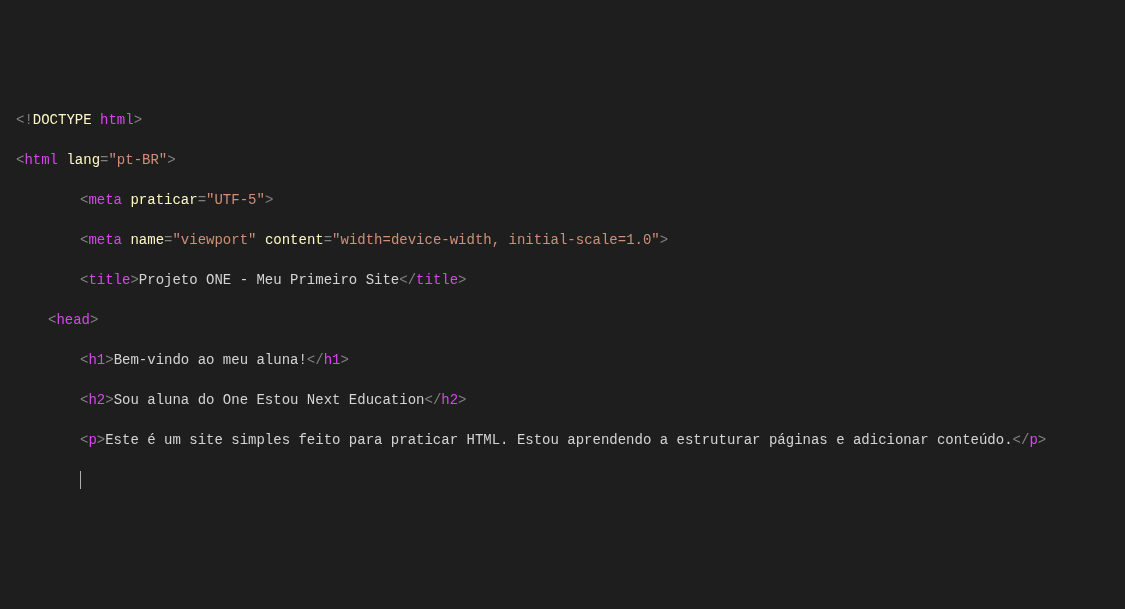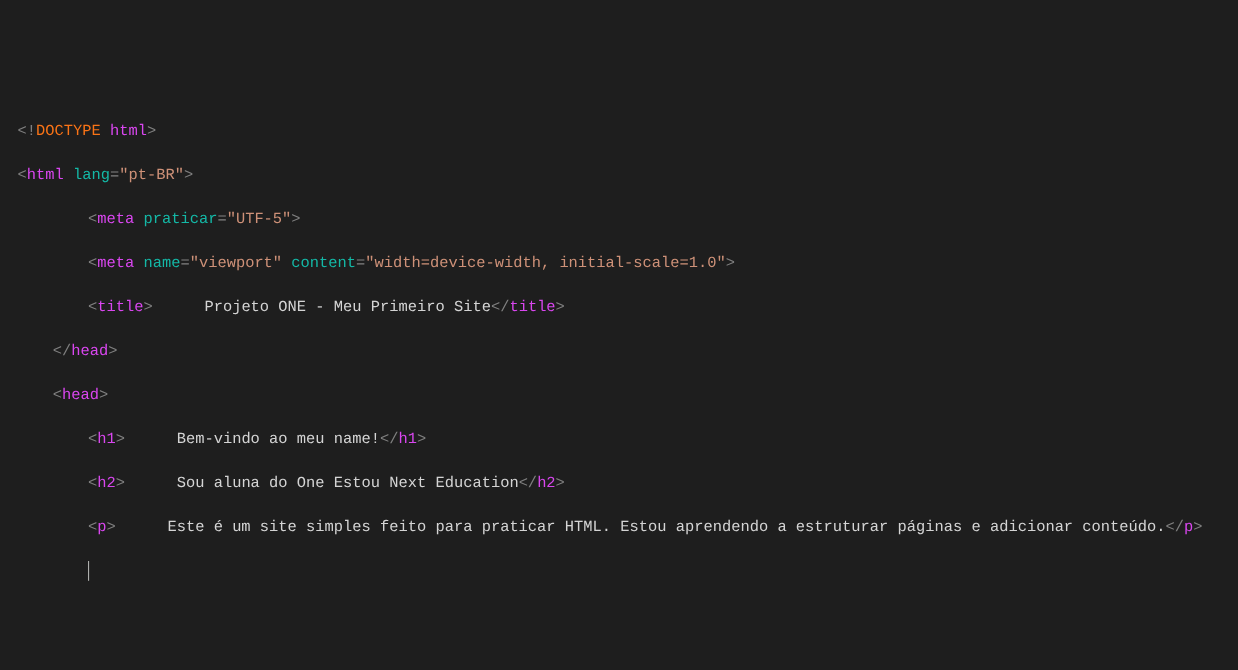--- a/index.html
+++ b/index.html
@@ -12,41 +12,40 @@
     padding: 10px 16px;
     white-space: pre;
     overflow-x: auto;
   }
   .line { display: block; min-height: 20px; }
   .indent { display: inline-block; }
   .i1 { width: 32px; }
   .guide { border-left: 1px solid #404040; }
   .punct { color: #808080; }
   .tag { color: #d946ef; }
-  .attr { color: #14b8a6; }
+  .attr { color: #fef9c3; }
   .str { color: #ce9178; }
-  .text { color: #d4d4d4; margin-left: 47px; }
-  .doctype { color: #f97316; text-align: center; }
+  .text { color: #d4d4d4; }
+  .doctype { color: #fef9c3; text-align: center; }
   .cursor-line { position: relative; }
   .cursor { display: inline-block; width: 1px; height: 18px; background: #aeafad; vertical-align: middle; }
 </style>
 </head>
 <body>
 
 
 
 <div>
 <span class="line"><span class="punct">&lt;!</span><span class="doctype">DOCTYPE</span><span> </span><span class="tag">html</span><span class="punct">&gt;</span></span>
 <span class="line"><span class="punct">&lt;</span><span class="tag">html</span><span> </span><span class="attr">lang</span><span class="punct">=</span><span class="str">"</span><span class="str">pt-BR</span><span class="str">"</span><span class="punct">&gt;</span></span>
 <span class="line"><span class="indent i1 guide"></span><span class="indent i1 guide"></span><span class="punct">&lt;</span><span class="tag">meta</span><span> </span><span class="attr">praticar</span><span class="punct">=</span><span class="str">"</span><span class="str">UTF-5</span><span class="str">"</span><span class="punct">&gt;</span></span>
 <span class="line"><span class="indent i1 guide"></span><span class="indent i1 guide"></span><span class="punct">&lt;</span><span class="tag">meta</span><span> </span><span class="attr">name</span><span class="punct">=</span><span class="str">"</span><span class="str">viewport</span><span class="str">"</span><span> </span><span class="attr">content</span><span class="punct">=</span><span class="str">"</span><span class="str">width=device-width, initial-scale=1.0</span><span class="str">"</span><span class="punct">&gt;</span></span>
 <span class="line"><span class="indent i1 guide"></span><span class="indent i1 guide"></span><span class="punct">&lt;</span><span class="tag">title</span><span class="punct">&gt;</span><span class="text">Projeto ONE - Meu Primeiro Site</span><span class="punct">&lt;/</span><span class="tag">title</span><span class="punct">&gt;</span></span>
-<span class="line"><span class="indent i1 guide"></span><span class="punct">&lt;/</span><span class="tag">head</span><span class="punct">&gt;</span></span>
 <span class="line"><span class="indent i1 guide"></span><span class="punct">&lt;</span><span class="tag">head</span><span class="punct">&gt;</span></span>
-<span class="line"><span class="indent i1 guide"></span><span class="indent i1 guide"></span><span class="punct">&lt;</span><span class="tag">h1</span><span class="punct">&gt;</span><span class="text">Bem-vindo ao meu name!</span><span class="punct">&lt;/</span><span class="tag">h1</span><span class="punct">&gt;</span></span>
+<span class="line"><span class="indent i1 guide"></span><span class="indent i1 guide"></span><span class="punct">&lt;</span><span class="tag">h1</span><span class="punct">&gt;</span><span class="text">Bem-vindo ao meu aluna!</span><span class="punct">&lt;/</span><span class="tag">h1</span><span class="punct">&gt;</span></span>
 <span class="line"><span class="indent i1 guide"></span><span class="indent i1 guide"></span><span class="punct">&lt;</span><span class="tag">h2</span><span class="punct">&gt;</span><span class="text">Sou aluna do One Estou Next Education</span><span class="punct">&lt;/</span><span class="tag">h2</span><span class="punct">&gt;</span></span>
 <span class="line"><span class="indent i1 guide"></span><span class="indent i1 guide"></span><span class="punct">&lt;</span><span class="tag">p</span><span class="punct">&gt;</span><span class="text">Este é um site simples feito para praticar HTML. Estou aprendendo a estruturar páginas e adicionar conteúdo.</span><span class="punct">&lt;/</span><span class="tag">p</span><span class="punct">&gt;</span></span>
 <span class="line cursor-line"><span class="indent i1 guide"></span><span class="indent i1 guide"></span><span class="cursor"></span></span>
 <span class="line"> </span>
 
 
 
 
 
 

